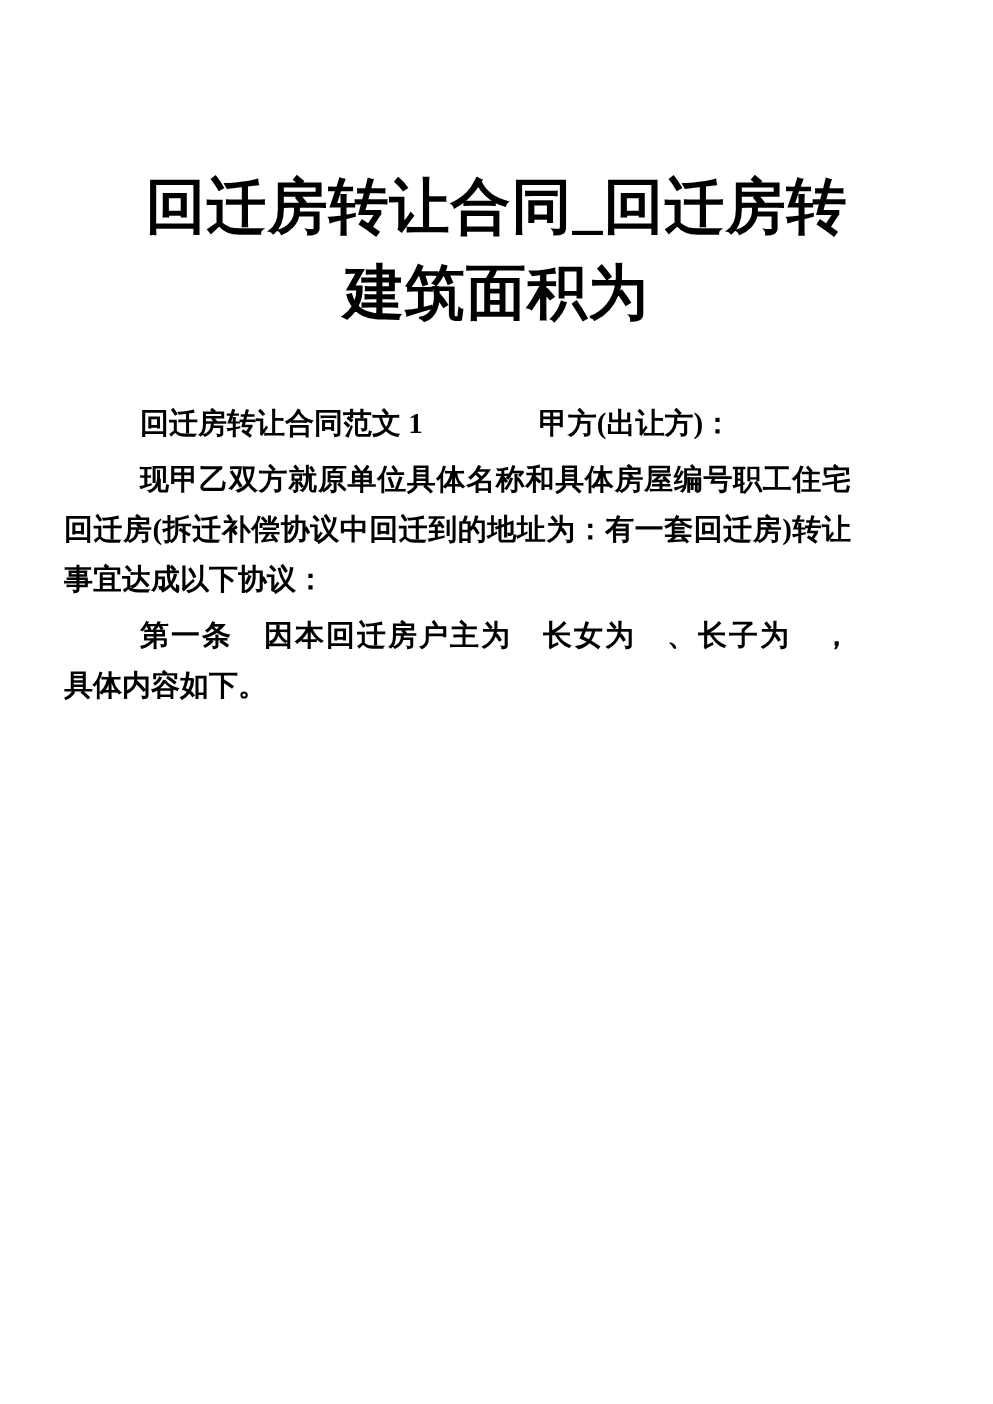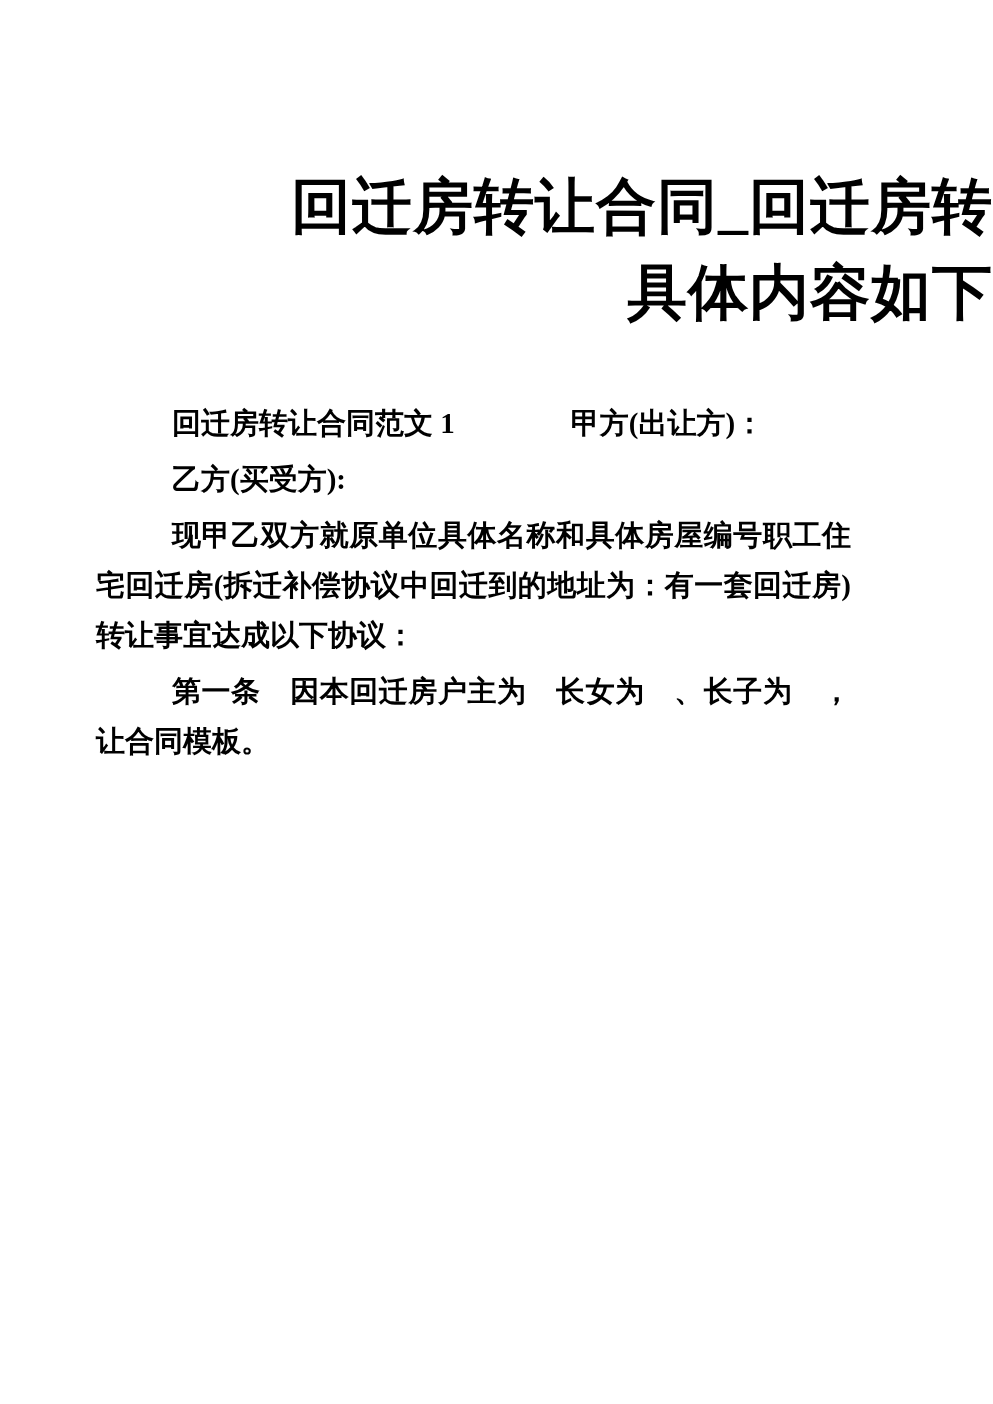--- a/index.html
+++ b/index.html
@@ -19,55 +19,54 @@
   }
   .doc-title {
     margin: 0;
     padding-top: 164px;
     text-align: center;
     font-size: 60px;
     line-height: 86px;
     font-weight: bold;
     letter-spacing: 1px;
   }
-  .title-line { display: block; text-align: right; }
+  .title-line { display: block; }
   .doc-subtitle {
     margin-top: 130px;
     text-align: center;
     font-size: 26px;
     line-height: 40px;
     font-weight: bold;
   }
   .doc-body {
     margin-top: 62px;
-    padding-left: 96px;
+    padding-left: 64px;
     padding-right: 142px;
     font-size: 29px;
     line-height: 50px;
     font-weight: bold;
     text-align: justify;
     text-justify: inter-ideograph;
   }
   .para {
     margin: 0 0 6px 0;
     text-indent: 76px;
     word-break: break-all;
   }
 </style>
 </head>
 <body>
 
 <div class="page">
 
   <h1 class="doc-title">
     <span class="title-line">回迁房转让合同_回迁房转</span>
-    <span class="title-line">具体内容如下</span>
+    <span class="title-line">建筑面积为</span>
   </h1>
 
 
   <div class="doc-body">
     <p class="para">回迁房转让合同范文 1　　　　甲方(出让方)：</p>
-    <p class="para">乙方(买受方):</p>
     <p class="para">现甲乙双方就原单位具体名称和具体房屋编号职工住宅回迁房(拆迁补偿协议中回迁到的地址为：有一套回迁房)转让事宜达成以下协议：</p>
-    <p class="para">第一条　因本回迁房户主为　长女为　、长子为　，　让合同模板。</p>
+    <p class="para">第一条　因本回迁房户主为　长女为　、长子为　，　具体内容如下。</p>
   </div>
 
 </div>
 
 </body></html>

